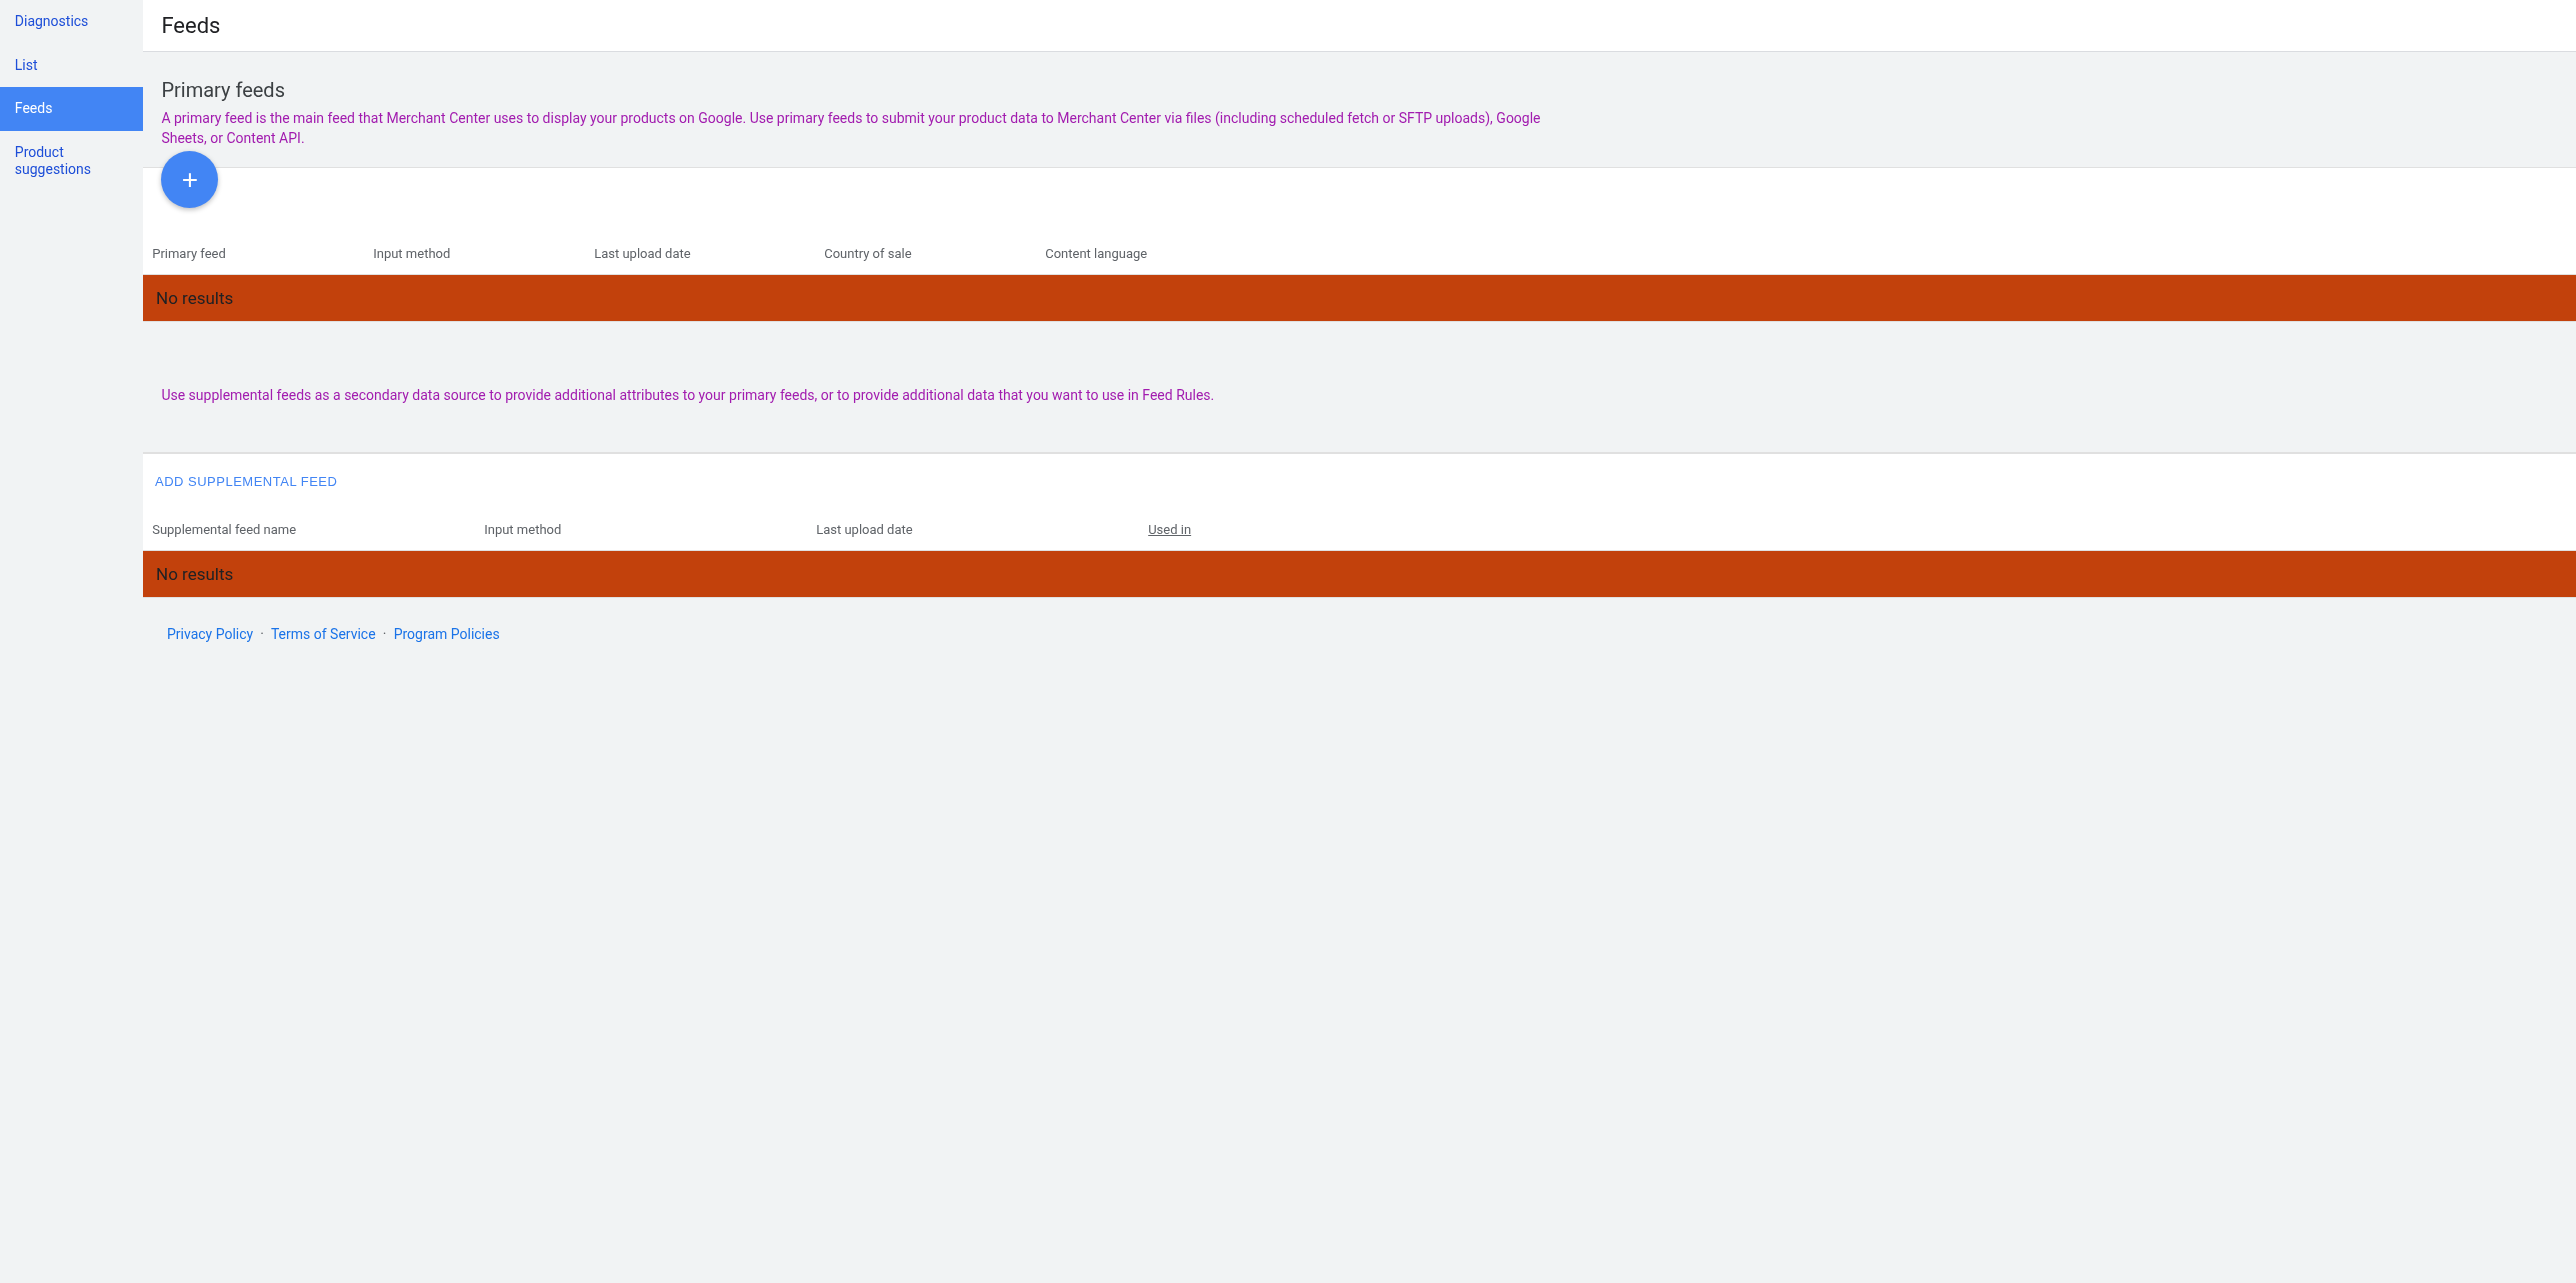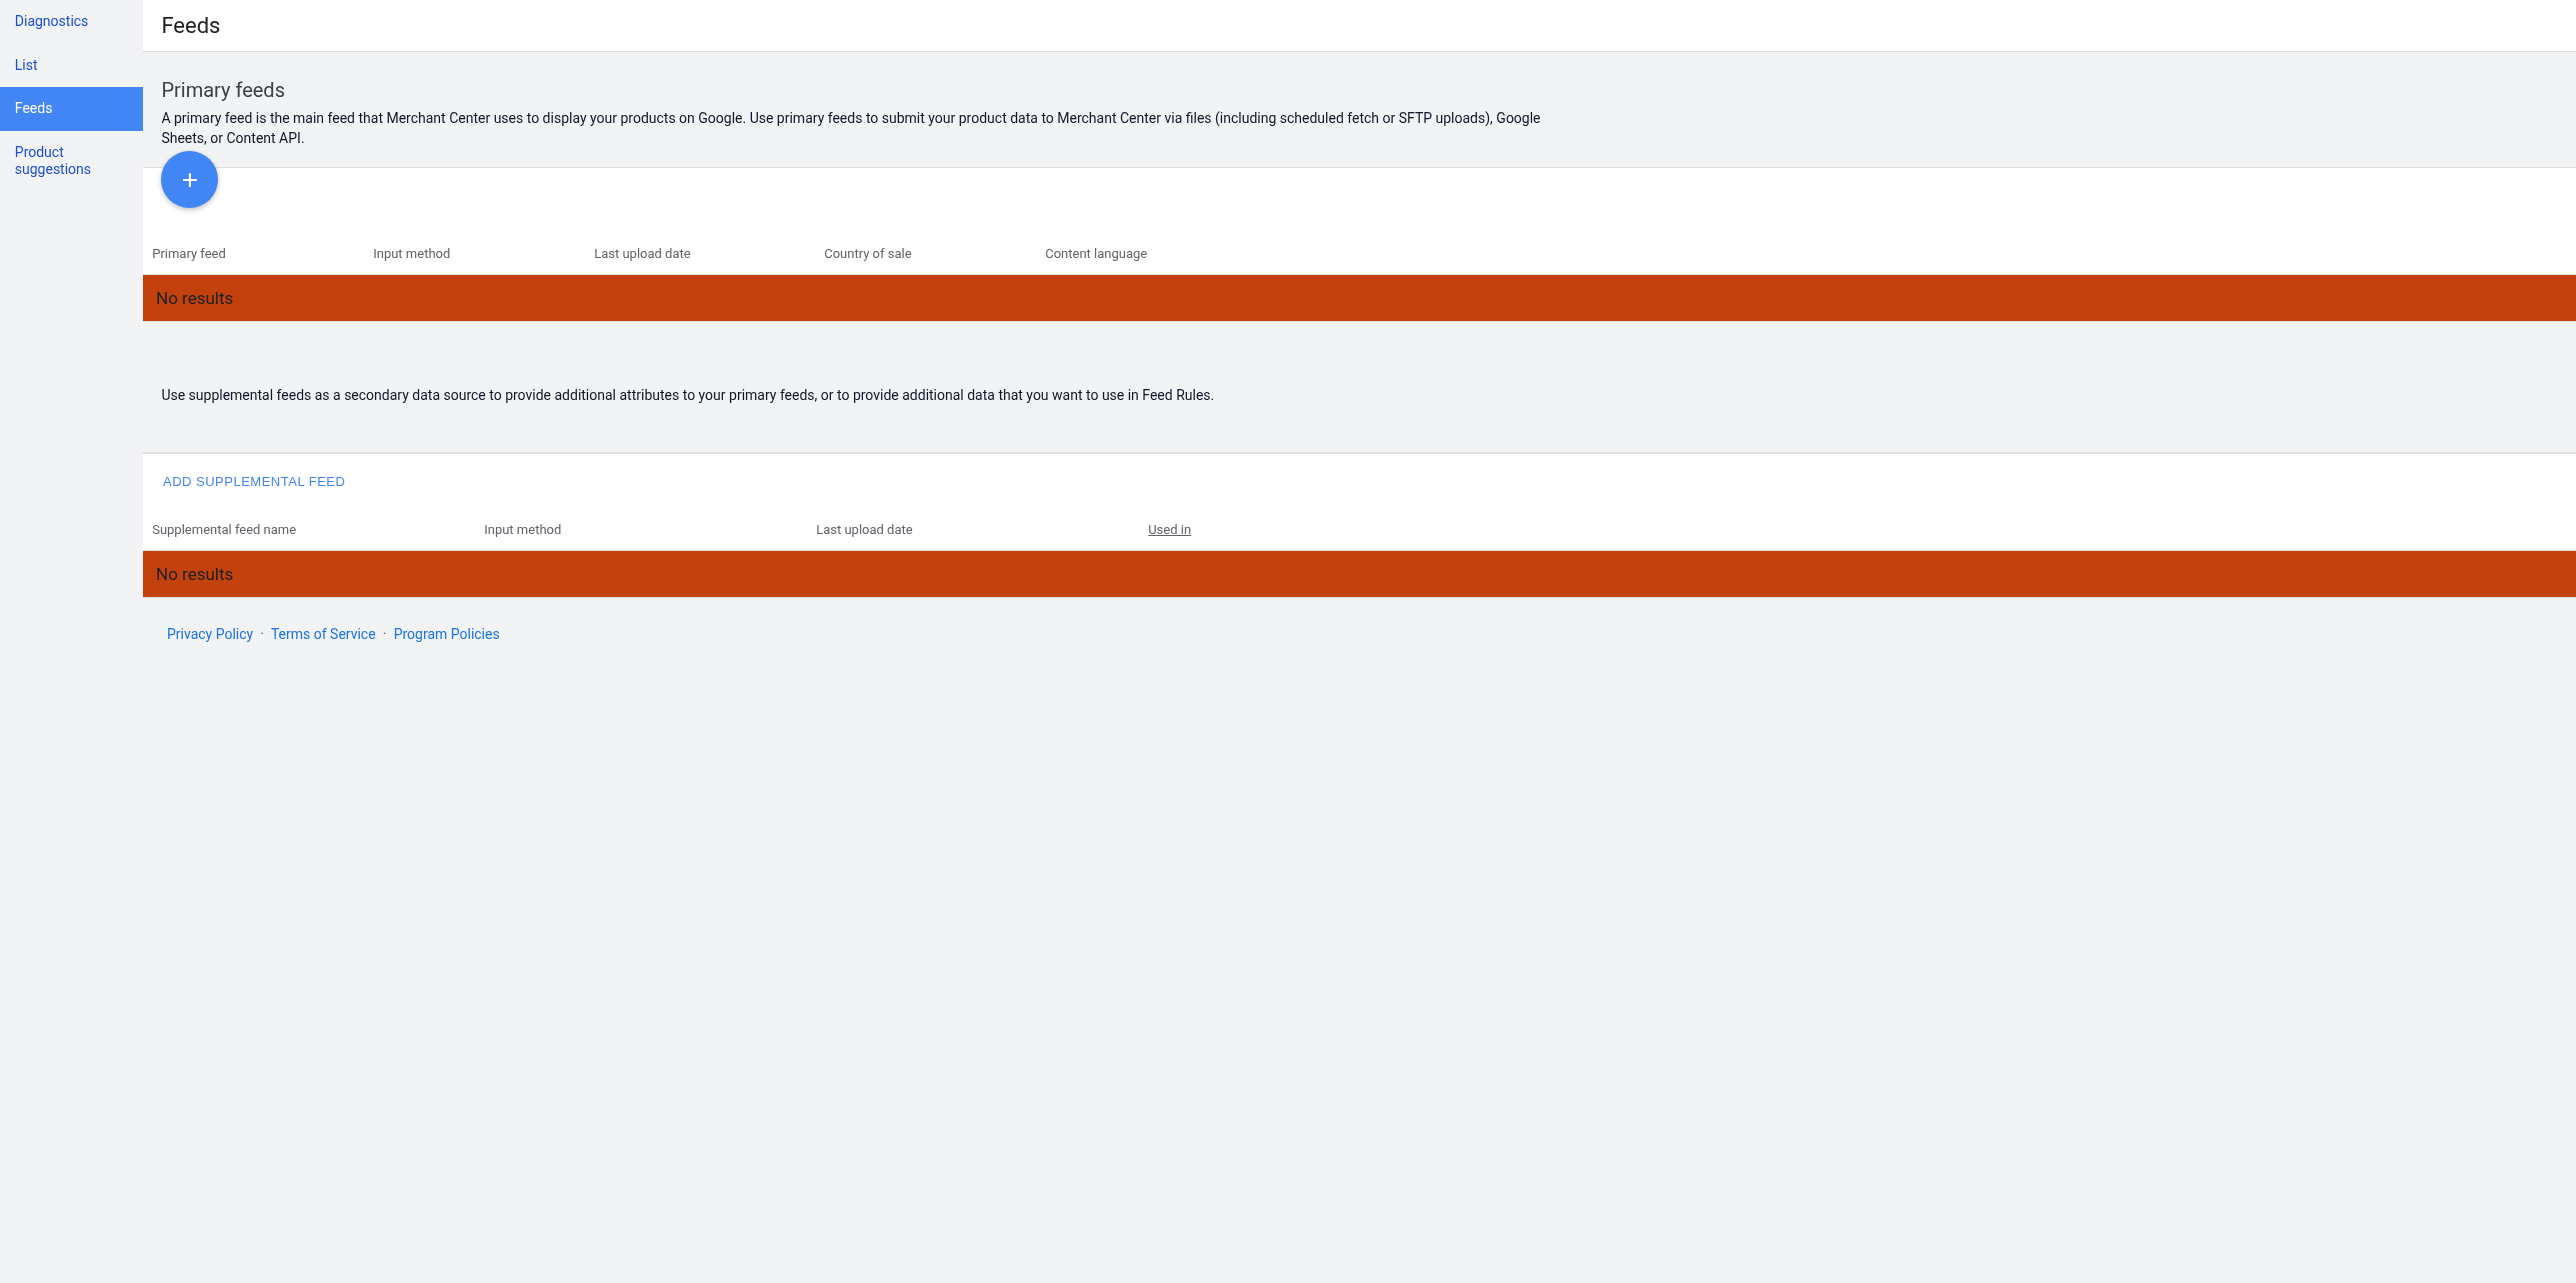--- a/index.html
+++ b/index.html
@@ -63,21 +63,21 @@
       padding: 26px 18.4px 18.4px 18.4px;
     }
     .section-title {
       font-size: 20px;
       font-weight: 400;
       color: #3c4043;
       margin-bottom: 7.4px;
     }
     .section-desc {
       font-size: 14px;
-      color: #0f172a;
+      color: #a21caf;
       line-height: 1.4;
       max-width: 1383px;
     }
     .fab-wrap {
       position: relative;
       height: 0;
     }
     .fab {
       position: absolute;
       left: 18.4px;
@@ -127,21 +127,21 @@
     .supp-cols .c3 { flex: 0 0 332px; }
     .supp-cols .c4 { flex: 1; text-decoration: underline; }
     .no-results {
       background: #c2410c;
       padding: 13px;
       font-size: 17px;
       color: #202124;
     }
     .supp-add-row {
       background: #fff;
-      padding: 20px 20px;
+      padding: 20px 12px;
       border-top: 0.9px solid #e0e0e0;
     }
     .text-button {
       background: none;
       border: none;
       color: #4285f4;
       font-size: 13px;
       font-weight: 500;
       letter-spacing: 0.5px;
       cursor: pointer;

